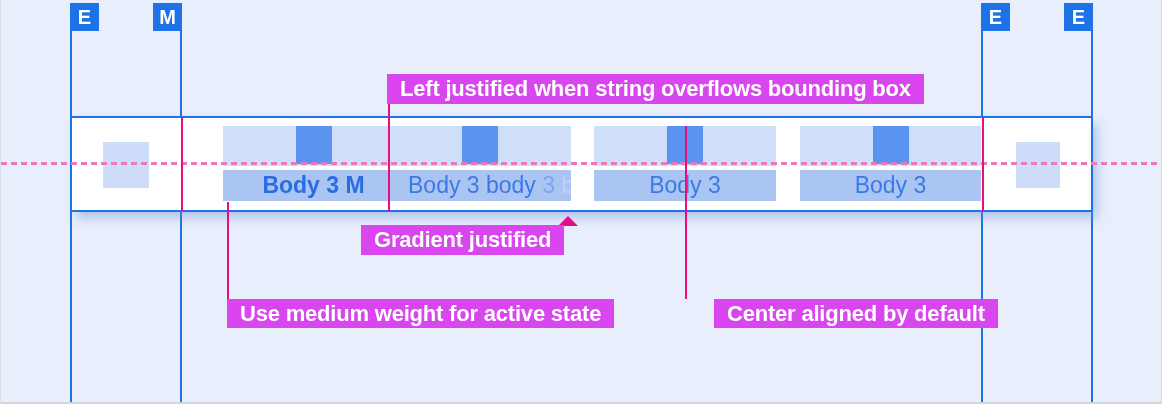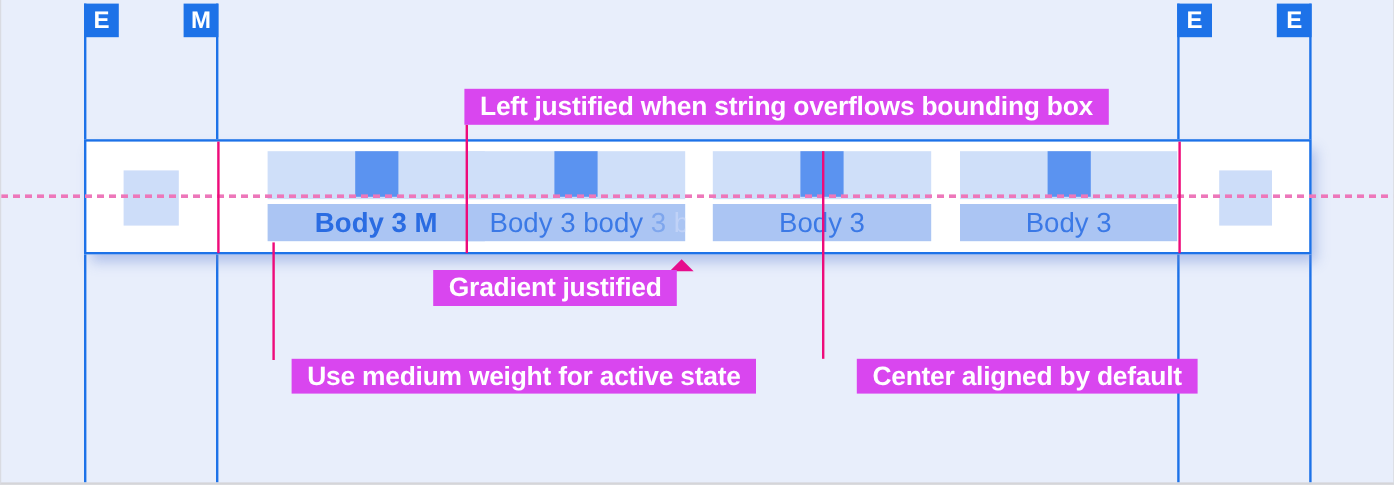--- a/index.html
+++ b/index.html
@@ -45,21 +45,21 @@
   
   .conn{position:absolute;width:2px;background:#ee0b7a;}
   .conn-leftjust{left:387px;top:104px;height:107px;}
   .conn-medium{left:226px;top:202px;height:98px;}
   .conn-center{left:684px;top:126px;height:173px;}
   
   .note{position:absolute;background:#d946ef;color:#fff;font-weight:bold;font-size:22px;
     height:30px;line-height:30px;padding:0 13px;white-space:nowrap;letter-spacing:-0.2px;}
   .note-leftjust{left:386px;top:74px;}
   .note-gradient{left:360px;top:225px;}
-  .note-medium{left:242px;top:299px;height:29px;line-height:29px;}
+  .note-medium{left:226px;top:299px;height:29px;line-height:29px;}
   .note-center{left:713px;top:299px;height:29px;line-height:29px;}
   .notch{position:absolute;left:557px;top:216px;width:0;height:0;
     border-left:10px solid transparent;border-right:10px solid transparent;
     border-bottom:10px solid #e60d8d;}
 </style>
 </head>
 <body>
 
 <div class="canvas">
 

